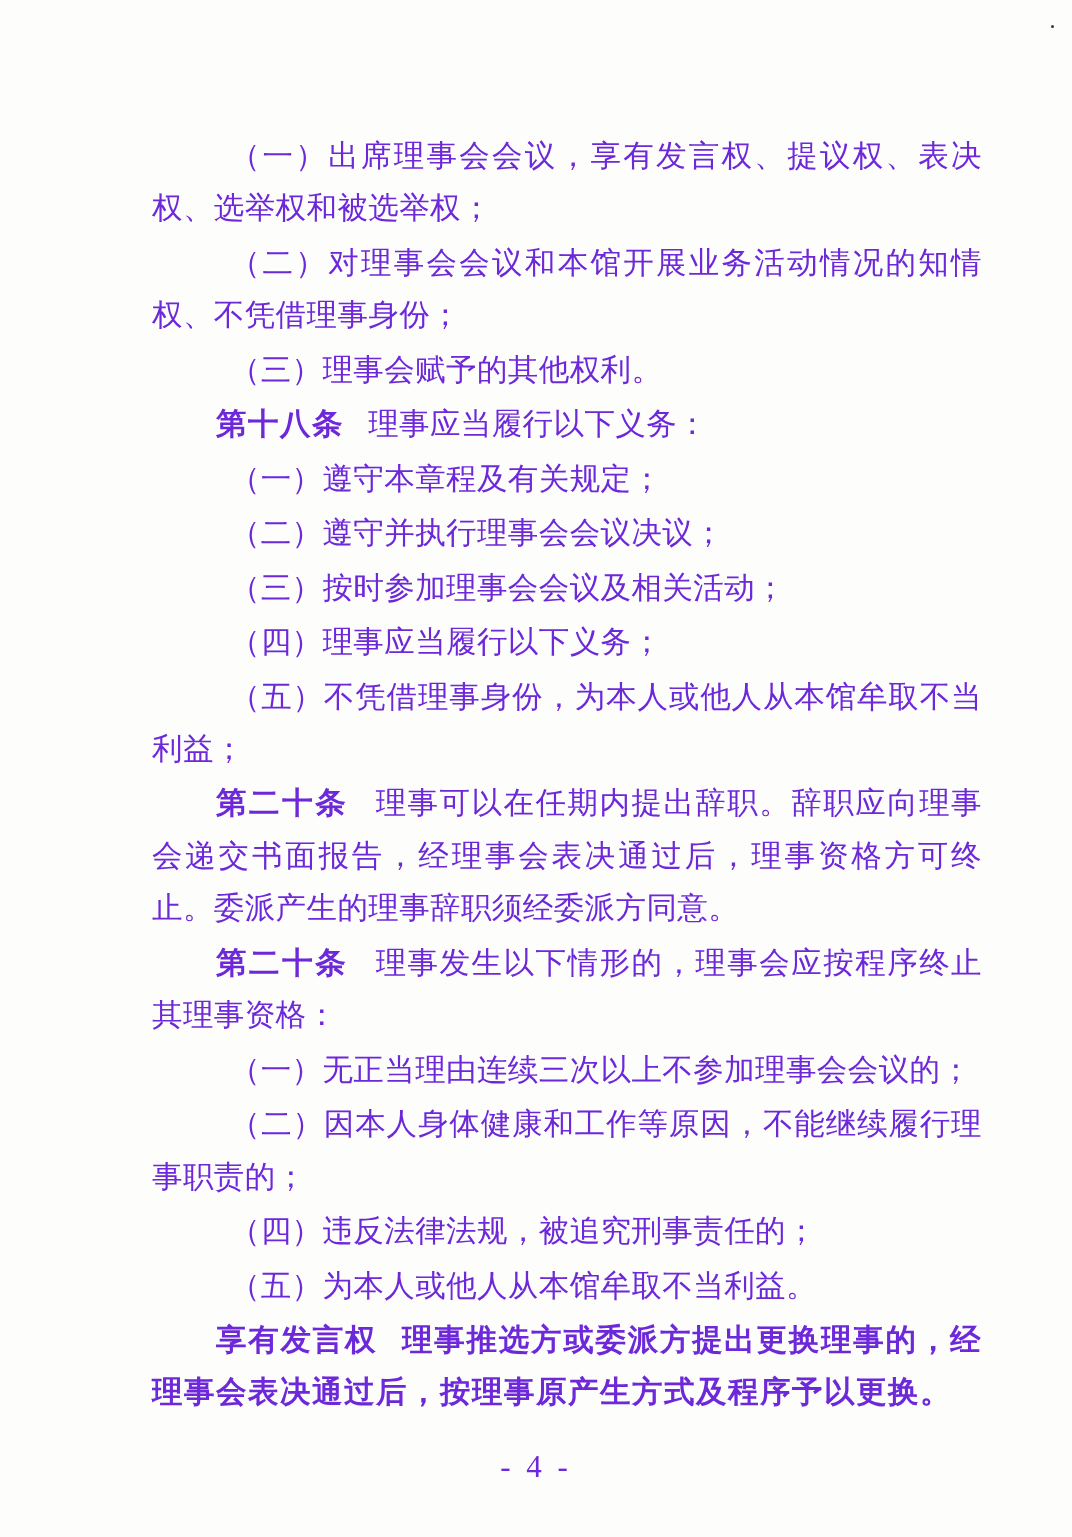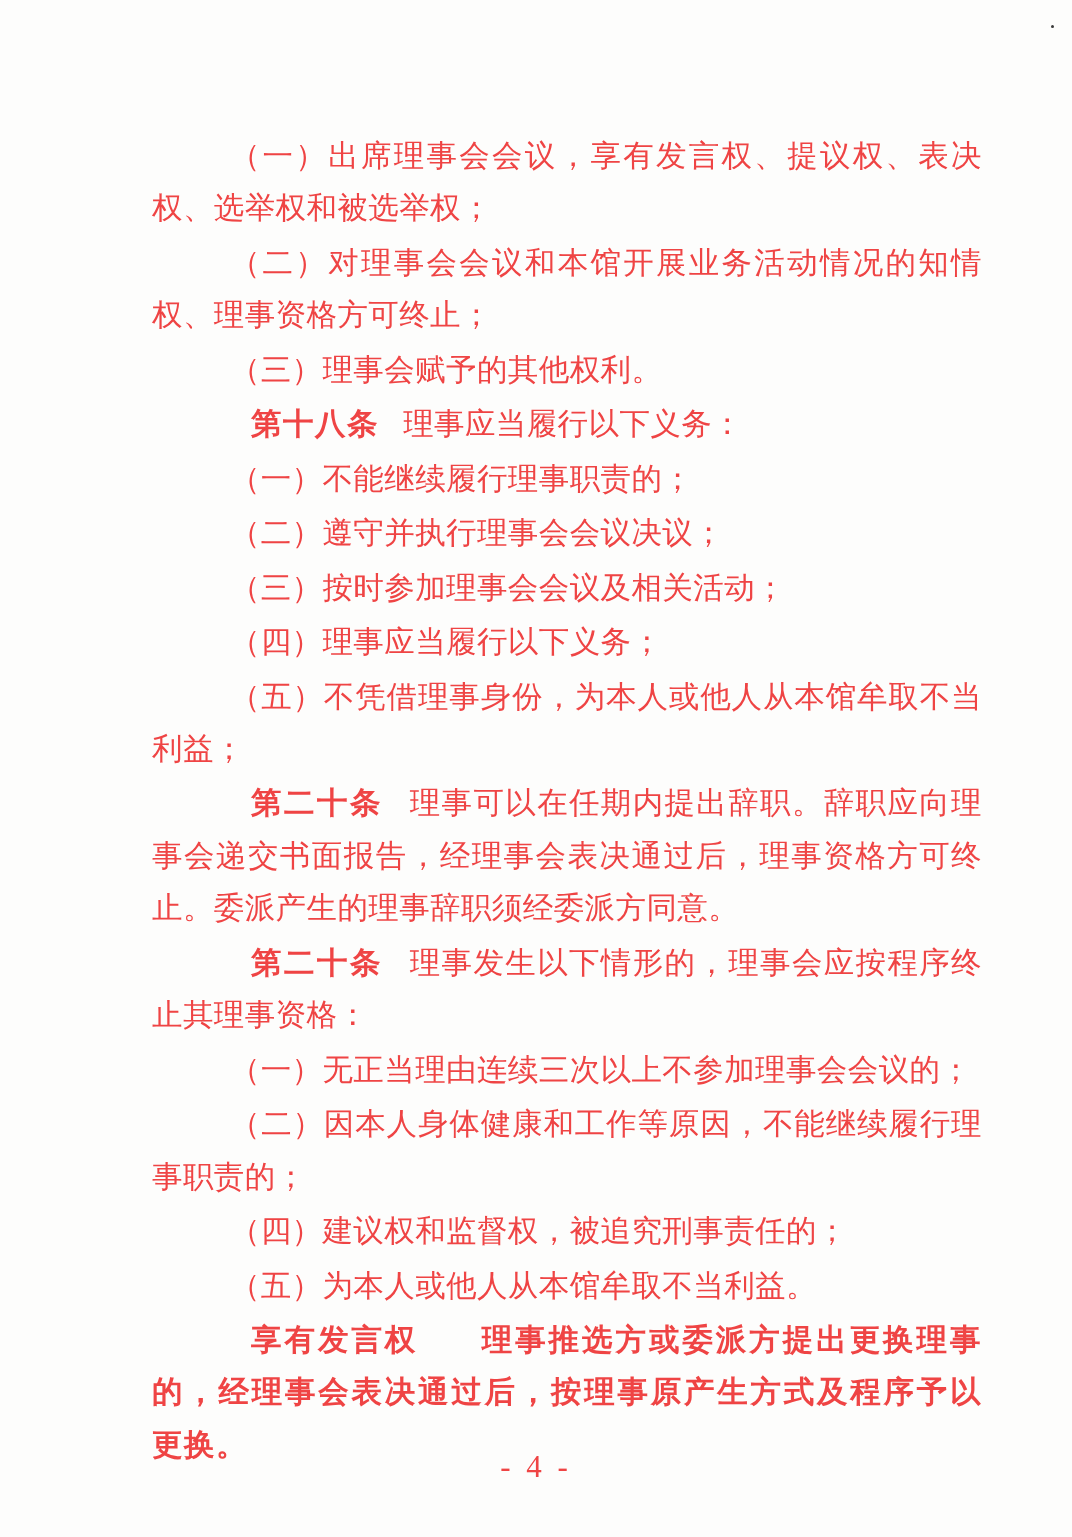--- a/index.html
+++ b/index.html
@@ -8,21 +8,21 @@
     background: #ffffff;
   }
   .page {
     position: relative;
     width: 1072px;
     height: 1537px;
     margin: 0 auto;
     background: #fdfdfc;
     overflow: hidden;
     font-family: "Liberation Serif", "DejaVu Serif", serif;
-    color: #ef4444;
+    color: #6d28d9;
   }
   .speck {
     position: absolute;
     width: 3px;
     height: 3px;
     border-radius: 50%;
     background: #3a3a3a;
   }
   .speck-a { top: 25px; right: 18px; }
   .content {
@@ -41,21 +41,20 @@
   }
   .indent {
     text-indent: 2.1em;
   }
   .indent-sub {
     text-indent: 2.55em;
   }
   .heading-run {
     font-weight: bold;
     letter-spacing: 1.5px;
-    margin-left: 35px;
   }
   .footer {
     position: absolute;
     left: 0;
     right: 0;
     bottom: 52px;
     text-align: center;
     font-size: 31px;
     letter-spacing: 4px;
     font-family: "Liberation Serif", "DejaVu Serif", serif;
@@ -65,47 +64,47 @@
 <body>
 
 <div class="page">
 
   <span class="speck speck-a"></span>
 
   <div class="content">
 
     <p class="para indent-sub"><span>（一）出席理事会会议，享有发言权、提议权、表决权、选举权和被选举权；</span></p>
 
-    <p class="para indent-sub"><span>（二）对理事会会议和本馆开展业务活动情况的知情权、理事资格方可终止；</span></p>
+    <p class="para indent-sub"><span>（二）对理事会会议和本馆开展业务活动情况的知情权、不凭借理事身份；</span></p>
 
     <p class="para indent-sub"><span>（三）理事会赋予的其他权利。</span></p>
 
     <p class="para indent"><span class="heading-run">第十八条</span>&nbsp;&nbsp;&nbsp;<span>理事应当履行以下义务：</span></p>
 
-    <p class="para indent-sub"><span>（一）不能继续履行理事职责的；</span></p>
+    <p class="para indent-sub"><span>（一）遵守本章程及有关规定；</span></p>
 
     <p class="para indent-sub"><span>（二）遵守并执行理事会会议决议；</span></p>
 
     <p class="para indent-sub"><span>（三）按时参加理事会会议及相关活动；</span></p>
 
     <p class="para indent-sub"><span>（四）理事应当履行以下义务；</span></p>
 
     <p class="para indent-sub"><span>（五）不凭借理事身份，为本人或他人从本馆牟取不当利益；</span></p>
 
 
     <p class="para indent"><span class="heading-run">第二十条</span>&nbsp;&nbsp;&nbsp;<span>理事可以在任期内提出辞职。辞职应向理事会递交书面报告，经理事会表决通过后，理事资格方可终止。委派产生的理事辞职须经委派方同意。</span></p>
 
     <p class="para indent"><span class="heading-run">第二十条</span>&nbsp;&nbsp;&nbsp;<span>理事发生以下情形的，理事会应按程序终止其理事资格：</span></p>
 
     <p class="para indent-sub"><span>（一）无正当理由连续三次以上不参加理事会会议的；</span></p>
 
     <p class="para indent-sub"><span>（二）因本人身体健康和工作等原因，不能继续履行理事职责的；</span></p>
 
 
-    <p class="para indent-sub"><span>（四）建议权和监督权，被追究刑事责任的；</span></p>
+    <p class="para indent-sub"><span>（四）违反法律法规，被追究刑事责任的；</span></p>
 
     <p class="para indent-sub"><span>（五）为本人或他人从本馆牟取不当利益。</span></p>
 
     <p class="para indent"><span class="heading-run">享有发言权</span>&nbsp;&nbsp;&nbsp;<span class="heading-run">理事推选方或委派方提出更换理事的，经理事会表决通过后，按理事原产生方式及程序予以更换。</span></p>
 
   </div>
 
   <div class="footer">- 4 -</div>
 
 </div>

